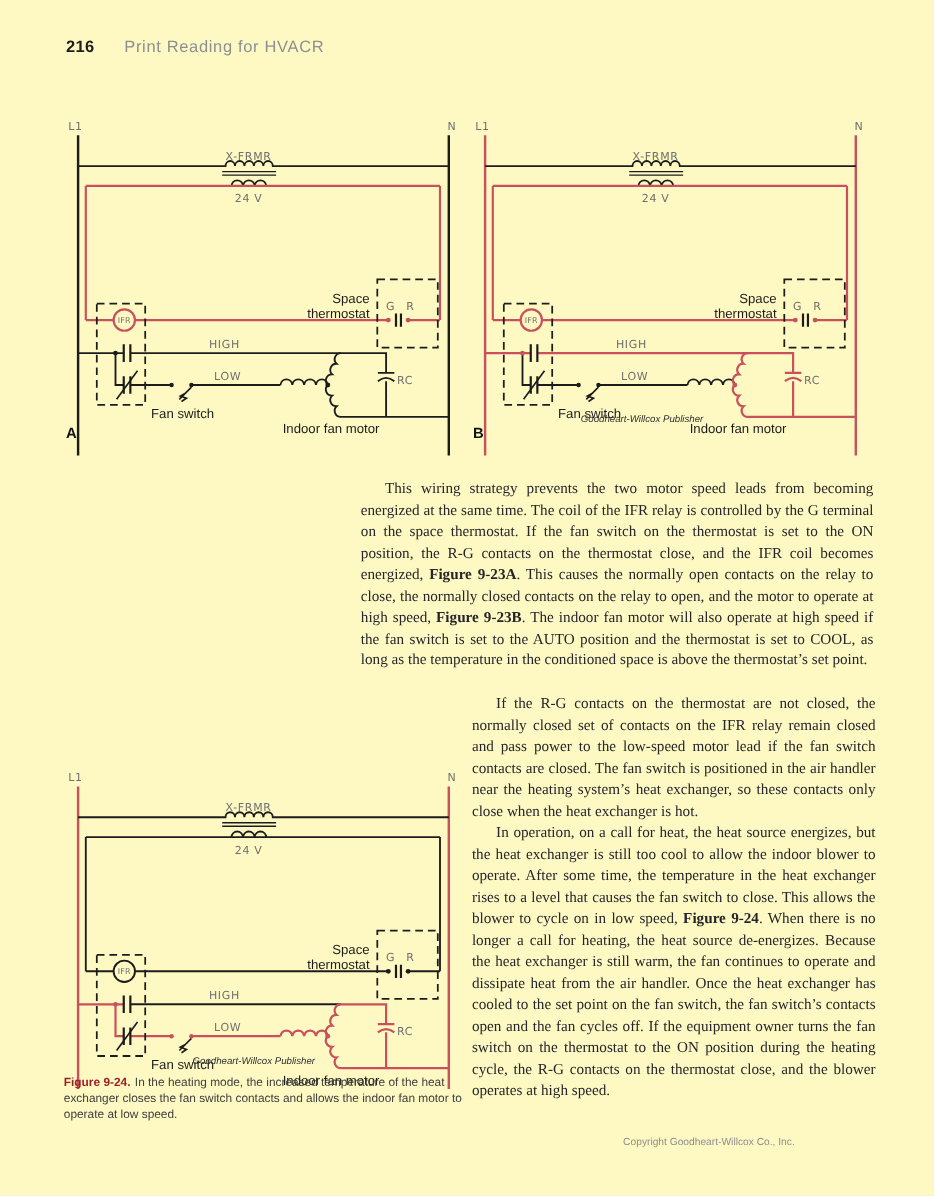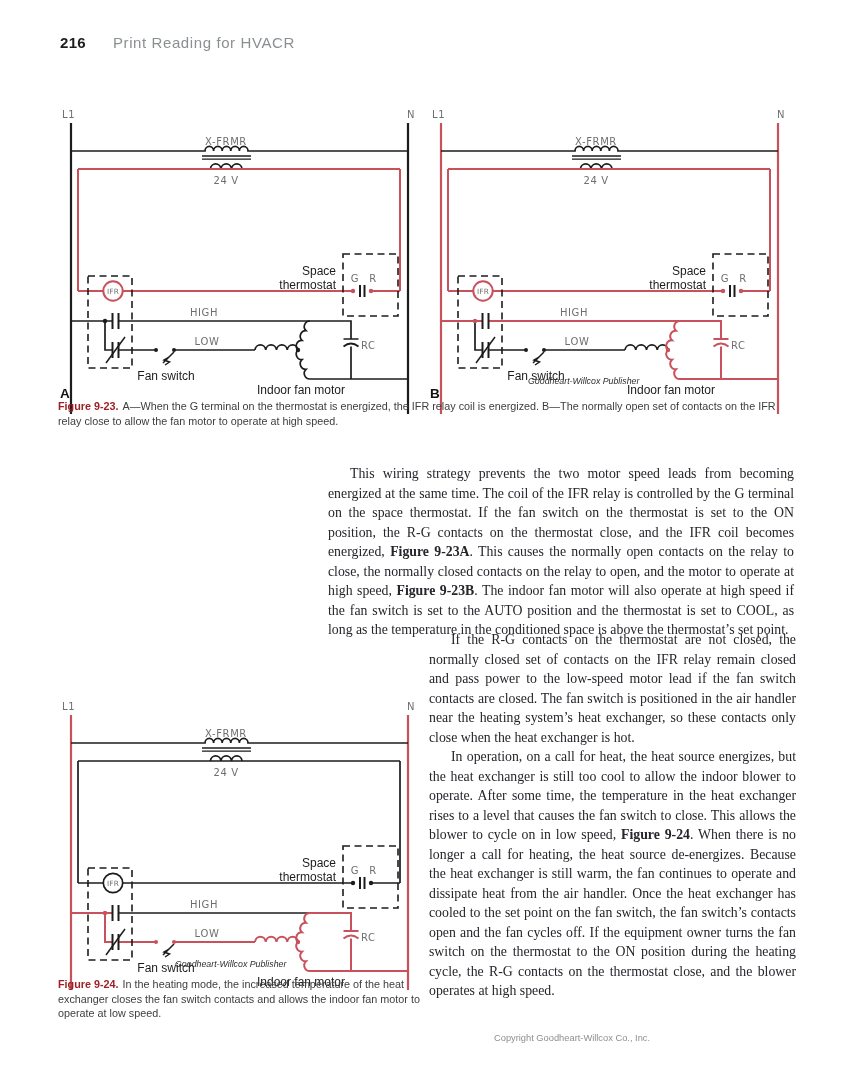--- a/index.html
+++ b/index.html
@@ -1,17 +1,17 @@
 <!DOCTYPE html>
 <html style="--red: #c9515c; --blk: #1c1c1c; --capred: #9c2126;"><head>
 <meta charset="utf-8">
 <style>
   html,body{margin:0;padding:0;background:#e8e8e8;}
   .page{
-    position:relative;width:849px;height:1087px;background:#ffffff;
+    position:relative;width:849px;height:1087px;background:#fef9c3;
     margin:0 auto;overflow:hidden;
     font-family:"Liberation Sans",sans-serif;color:#222;
   }
   
   .runhead{position:absolute;left:60px;top:34px;display:flex;align-items:baseline;gap:27px;}
   .pagenum{font-size:15px;font-weight:bold;color:#1d1d1f;letter-spacing:.3px;}
   .runtitle{font-size:15px;color:#8b8f92;letter-spacing:.6px;}
 
   
   .diagram{position:absolute;width:370px;height:312px;margin-top:26px;}
@@ -55,24 +55,24 @@
   .credit-c{left:175px;top:959px;width:237px;}
   .caption{position:absolute;font-size:10.8px;line-height:14.6px;color:#3d3d3d;}
   .caption-23{left:58px;top:399px;width:737px;}
   .caption-24{left:58px;top:977px;width:372px;}
   .cap-lead{font-weight:bold;color:var(--capred);margin-right:4px;}
 
   
   .bodytext{font-family:"Liberation Serif",serif;font-size:13.8px;line-height:19.5px;
             color:#25252b;text-align:justify;}
   .bodytext p{margin:0;text-indent:22px;}
-  .col-wide{position:absolute;left:328px;top:464px;width:466px;font-family:Liberation Serif, serif;}
+  .col-wide{position:absolute;left:328px;top:434px;width:466px;font-family:Liberation Serif, serif;}
   .col-narrow{position:absolute;left:429px;top:630px;width:367px;}
 
-  .copyright{position:absolute;left:494px;top:1033px;width:301px;text-align:left;
+  .copyright{position:absolute;left:494px;top:1033px;width:301px;text-align:center;
              font-size:9.3px;color:#8e8e8e;}
 </style>
 </head>
 <body>
 
 <div class="page">
 
   <div class="runhead">
     <span class="pagenum">216</span>
     <span class="runtitle">Print Reading for HVACR</span>
@@ -178,23 +178,20 @@
       <text class="blklbl" x="108" y="274" text-anchor="middle">Fan switch</text>
       <text class="blklbl" x="243" y="288" text-anchor="middle">Indoor fan motor</text>
     </g>
   </svg>
 
     <div class="corner">B</div>
   </div>
 
   <div class="credit credit-b">Goodheart-Willcox Publisher</div>
 
-  <div class="caption caption-23">
-    <span class="cap-lead">Figure 9-23.</span><span>A—When the G terminal on the thermostat is energized, the IFR relay coil is energized. B—The normally open set of contacts on the IFR relay close to allow the fan motor to operate at high speed.</span>
-  </div>
 
   <div class="bodytext col-wide">
     <p><span>This wiring strategy prevents the two motor speed leads from becoming energized at the same time. The coil of the IFR relay is controlled by the G terminal on the space thermostat. If the fan switch on the thermostat is set to the ON position, the R-G contacts on the thermostat close, and the IFR coil becomes energized, </span><b>Figure 9-23A</b><span>. This causes the normally open contacts on the relay to close, the normally closed contacts on the relay to open, and the motor to operate at high speed, </span><b>Figure 9-23B</b><span>. The indoor fan motor will also operate at high speed if the fan switch is set to the AUTO position and the thermostat is set to COOL, as long as the temperature in the conditioned space is above the thermostat’s set point.</span></p>
   </div>
 
   <div class="diagram diag-c">
   <svg viewBox="0 0 370 312" width="370" height="312">
     <g>
       <path class="wire supply w-l1" d="M13,17 V308"></path>
       <path class="wire supply w-n" d="M350,17 V308"></path>

